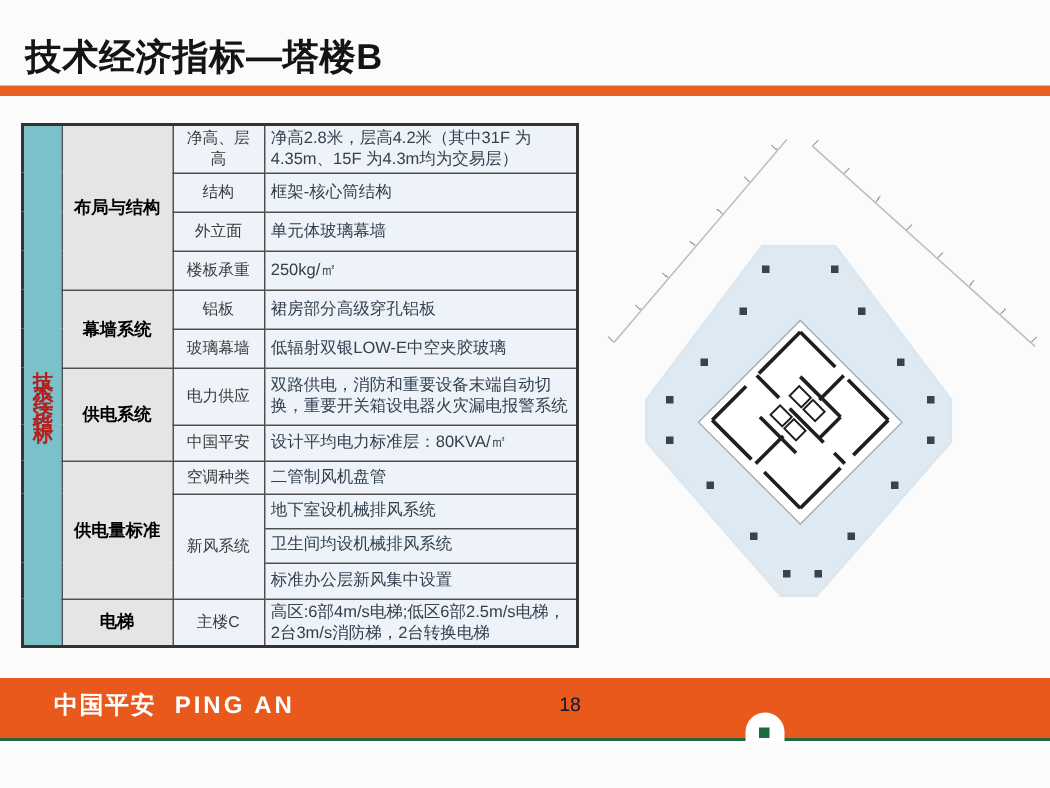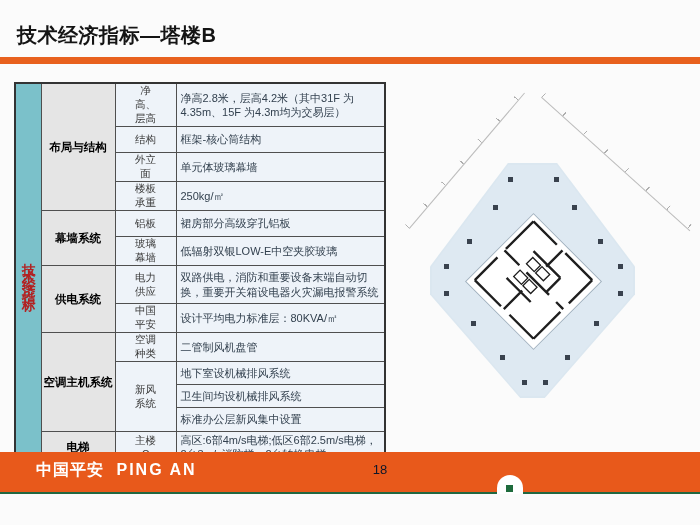--- a/index.html
+++ b/index.html
@@ -1,30 +1,30 @@
 <!DOCTYPE html>
 <html><head>
 <meta charset="utf-8">
 <style>
   html,body{margin:0;padding:0;}
   body{width:700px;height:525px;background:#fbfbfb;font-family:"Liberation Sans","DejaVu Sans",sans-serif;overflow:hidden;}
   .slide{position:relative;width:700px;height:525px;background:#fbfbfb;}
 
   
-  .title{position:absolute;left:17px;top:22px;font-size:20px;font-weight:800;color:#141414;letter-spacing:0.5px;}
+  .title{position:absolute;left:17px;top:22px;font-size:24px;font-weight:800;color:#141414;letter-spacing:0.5px;}
   .title-divider{position:absolute;left:0;top:57px;width:700px;height:7px;background:#E8611E;}
 
   
   .spec-table{position:absolute;left:14px;top:82px;border-collapse:collapse;table-layout:fixed;width:370px;
     border:2px solid #333;}
   .spec-table td{border:1px solid #4f4f4f;overflow:hidden;}
   td.vhead{background:#7BC1CA;color:#B22222;font-weight:bold;font-size:13.5px;
     writing-mode:vertical-rl;text-orientation:upright;letter-spacing:7px;text-align:center;vertical-align:middle;}
   td.cat{background:#e5e5e5;color:#000;font-weight:bold;font-size:11.5px;text-align:center;vertical-align:middle;padding:0 1px;}
-  td.sub{background:#EEF3F9;color:#3a3a3a;font-size:10.5px;text-align:center;vertical-align:middle;padding:0 16px;}
+  td.sub{background:#EEF3F9;color:#3a3a3a;font-size:10.5px;text-align:center;vertical-align:middle;padding:0 6px;}
   td.val{background:#EEF3F9;color:#33414f;font-size:11px;text-align:left;vertical-align:middle;padding:1px 4px;line-height:1.3;}
 
   
   .plan{position:absolute;left:395px;top:85px;width:305px;height:360px;background:transparent;}
   .floor-plate{position:absolute;left:35px;top:78px;width:205px;height:235px;background:#DBE7F0;
     clip-path:polygon(38% 0,62% 0,100% 44%,100% 56%,56% 100%,44% 100%,0 56%,0 44%);}
   .plate-inner{position:absolute;left:2px;top:2px;width:201px;height:231px;background:#DEE9F2;
     clip-path:polygon(38% 0,62% 0,100% 44%,100% 56%,56% 100%,44% 100%,0 56%,0 44%);}
   .col-markers{position:absolute;left:78px;top:14px;width:5px;height:5px;background:#39424e;
     box-shadow:46px 0 0 0 #39424e,64px 28px 0 0 #39424e,90px 62px 0 0 #39424e,
@@ -98,21 +98,21 @@
     <tr style="height:38px">
       <td class="cat" rowspan="2">供电系统</td>
       <td class="sub">电力供应</td>
       <td class="val">双路供电，消防和重要设备末端自动切换，重要开关箱设电器火灾漏电报警系统</td>
     </tr>
     <tr style="height:24px">
       <td class="sub">中国平安</td>
       <td class="val">设计平均电力标准层：80KVA/㎡</td>
     </tr>
     <tr style="height:22px">
-      <td class="cat" rowspan="4">空调主机系统</td>
+      <td class="cat" rowspan="4">供电量标准</td>
       <td class="sub">空调种类</td>
       <td class="val">二管制风机盘管</td>
     </tr>
     <tr style="height:23px">
       <td class="sub" rowspan="3">新风系统</td>
       <td class="val">地下室设机械排风系统</td>
     </tr>
     <tr style="height:23px">
       <td class="val">卫生间均设机械排风系统</td>
     </tr>

